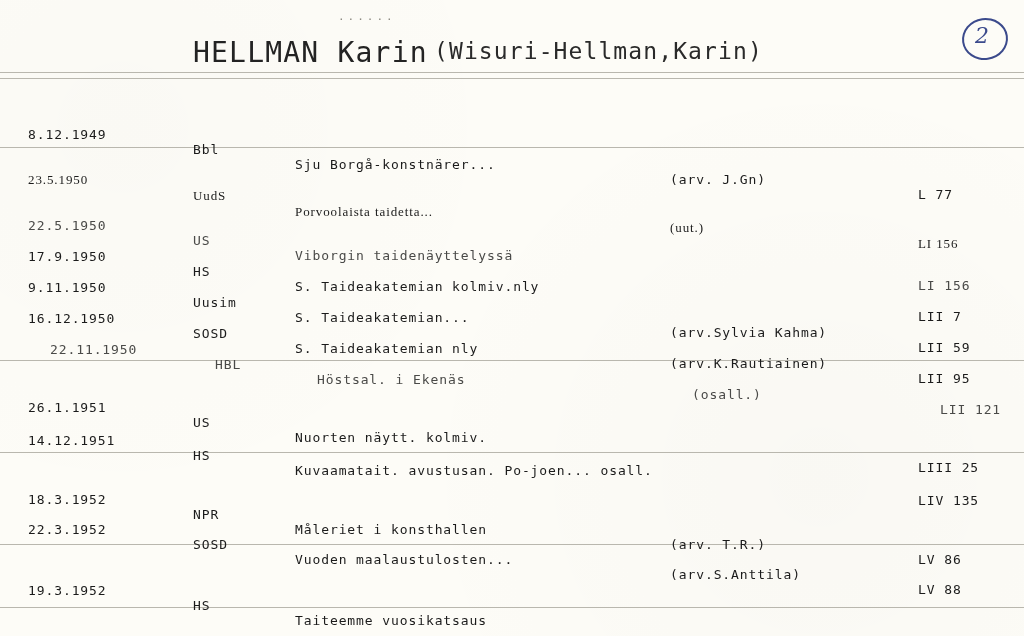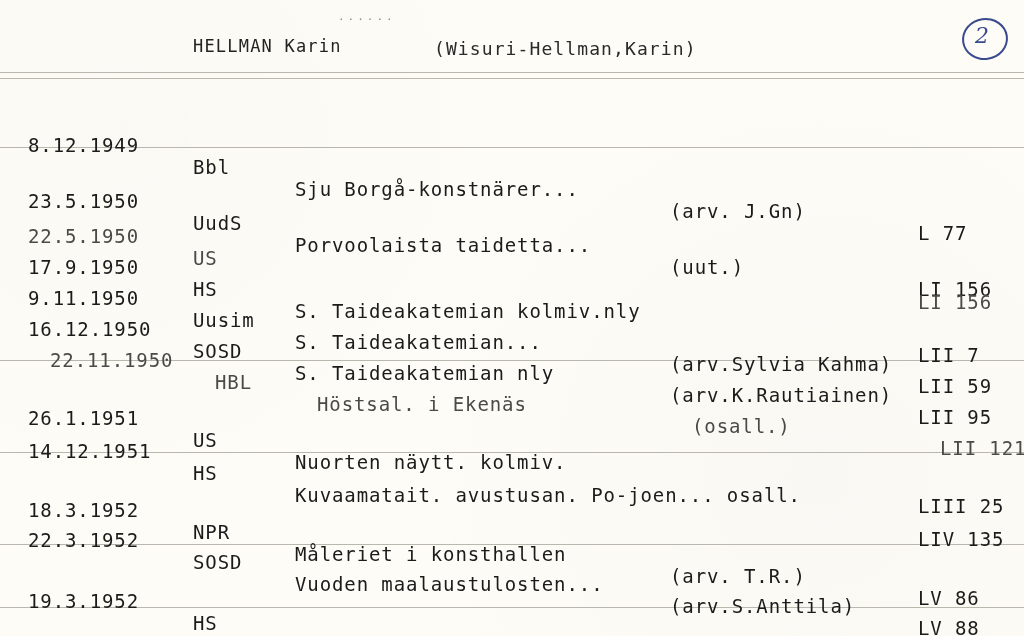--- a/index.html
+++ b/index.html
@@ -39,30 +39,30 @@
     position: absolute;
     left: 0;
     top: 0;
     width: 1024px;
     height: 78px;
   }
   .hdr-name {
     position: absolute;
     left: 193px;
     top: 36px;
-    font-size: 17px;
+    font-size: 28px;
     letter-spacing: 1.2px;
     white-space: pre;
     color: #232323;
   }
   .hdr-alt {
     position: absolute;
     left: 434px;
     top: 38px;
-    font-size: 18px;
+    font-size: 23px;
     letter-spacing: 1.1px;
     white-space: pre;
     color: #2a2a2a;
   }
   .hdr-dots {
     position: absolute;
     left: 338px;
     top: 10px;
     font-size: 11px;
     letter-spacing: 3px;
@@ -97,21 +97,21 @@
     font-size: 22px;
     color: #3b4a8c;
   }
 
   
   .row {
     position: absolute;
     left: 0;
     width: 875px;
     height: 30px;
-    font-size: 19px;
+    font-size: 13px;
     letter-spacing: 0.9px;
     white-space: pre;
   }
   .c-date  { position: absolute; left: 28px; }
   .c-src   { position: absolute; left: 193px; }
   .c-title { position: absolute; left: 295px; }
   .c-note  { position: absolute; left: 670px; }
   .c-ref   { position: absolute; left: 918px; }
 
   
@@ -145,31 +145,32 @@
   </div>
 
   <div class="row" style="top:112px;">
     <span class="c-date">8.12.1949</span>
     <span class="c-src">Bbl</span>
     <span class="c-title">Sju Borgå-konstnärer...</span>
     <span class="c-note">(arv. J.Gn)</span>
     <span class="c-ref">L 77</span>
   </div>
 
-  <div class="row" style="top:168px;">
+  <div class="row" style="top:156px;font-family:Liberation Serif, serif;">
     <span class="c-date">23.5.1950</span>
     <span class="c-src">UudS</span>
     <span class="c-title">Porvoolaista taidetta...</span>
     <span class="c-note">(uut.)</span>
     <span class="c-ref">LI 156</span>
   </div>
 
   <div class="row faint" style="top:203px;">
     <span class="c-date">22.5.1950</span>
     <span class="c-src">US</span>
+    <span class="c-title">Viborgin taidenäyttelyssä</span>
     <span class="c-note"></span>
     <span class="c-ref">LI 156</span>
   </div>
 
   <div class="row" style="top:234px;">
     <span class="c-date">17.9.1950</span>
     <span class="c-src">HS</span>
     <span class="c-title">S. Taideakatemian kolmiv.nly</span>
     <span class="c-note"></span>
     <span class="c-ref">LII 7</span>

